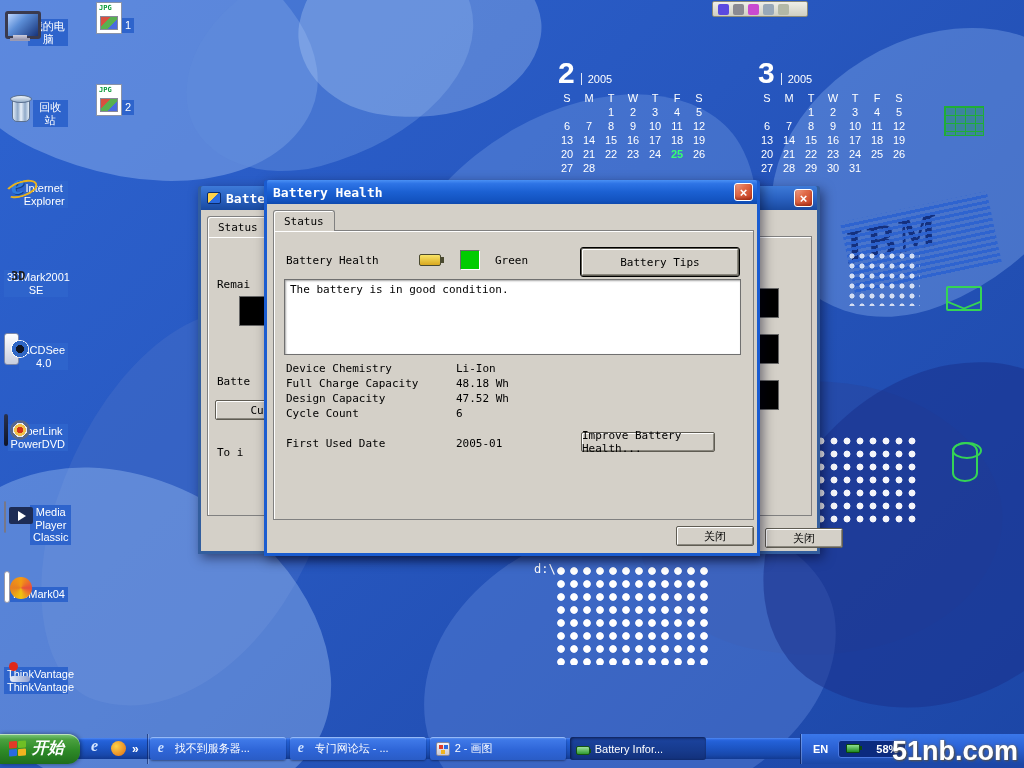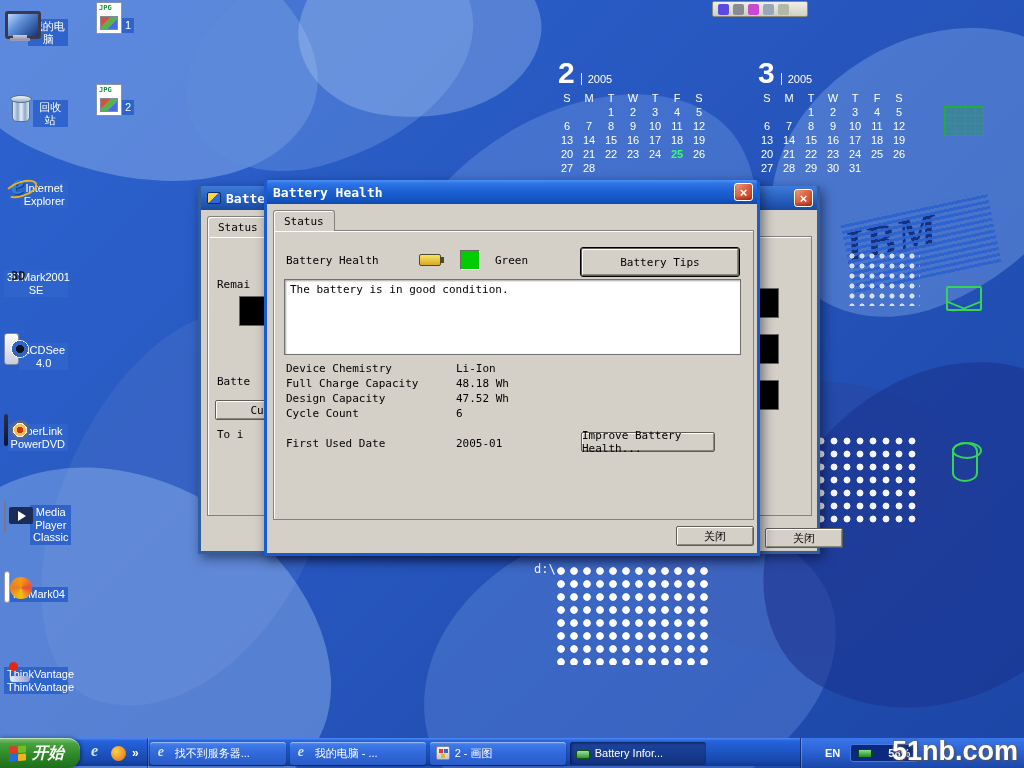--- a/index.html
+++ b/index.html
@@ -103,21 +103,21 @@
   .batt-icon{position:absolute;width:22px;height:12px;background:linear-gradient(#f8e468,#d9a81f);border:1px solid #4a4a30;border-radius:2px}
   .batt-icon::after{content:'';position:absolute;right:-4px;top:2px;width:3px;height:6px;background:#4a4a30}
   .status-box{position:absolute;width:20px;height:20px;border:1px solid;border-color:#6a6a6a #fff #fff #6a6a6a;background:#00cc00}
   .gauge{position:absolute;background:#000;border:1px solid #666}
   #dlg-fields{position:absolute;left:0;top:131px;width:100%}
   .f-row{position:relative;height:15px}
   .f-row span:first-child{position:absolute;left:12px}
   .f-row span:last-child{position:absolute;left:182px}
 
   
-  .taskbar{position:absolute;left:0;top:738px;width:1024px;height:28px;display:flex;z-index:50;
+  .taskbar{position:absolute;left:0;top:738px;width:1024px;height:21px;display:flex;align-items:center;z-index:50;
     background:linear-gradient(180deg,#4f8af5 0%,#2a66df 9%,#2360d6 18%,#1d55c4 48%,#1848ab 81%,#123a92 100%)}
   .start{height:30px;display:flex;align-items:center;gap:6px;padding:0 16px 0 9px;color:#fff;font:italic bold 16px "Liberation Sans",sans-serif;
     background:linear-gradient(180deg,#7fc97f 0%,#4aa13f 18%,#2e8a27 55%,#1f6e1c 100%);border-radius:0 12px 12px 0;
     box-shadow:1px 0 4px rgba(0,0,0,.45),inset 0 1px 0 rgba(255,255,255,.5)}
   .flag{width:17px;height:15px;display:grid;grid-template-columns:8px 8px;grid-template-rows:7px 7px;gap:1px;transform:skewY(-4deg)}
   .flag i{border-radius:1px}
   .f1{background:#e23a27}.f2{background:#6fbf24}.f3{background:#2a6ae0}.f4{background:#f0b41f}
   .ql{display:flex;align-items:center;gap:6px;padding:0 8px;height:30px;border-right:1px solid rgba(10,30,90,.6);box-shadow:1px 0 0 rgba(255,255,255,.2)}
   .ql-ie{width:17px;height:17px;position:relative}
   .ql-ie::before{content:'e';position:absolute;left:3px;top:-3px;font:italic bold 16px "Liberation Serif",serif;color:#d6e6ff}
@@ -128,21 +128,21 @@
     background:linear-gradient(180deg,#639af5 0%,#3f79e8 12%,#2f66d8 55%,#2a5cc6 100%);
     box-shadow:inset 0 1px 0 rgba(255,255,255,.35),0 1px 2px rgba(0,0,20,.4);overflow:hidden;white-space:nowrap}
   .task.active{background:linear-gradient(180deg,#1c44a0,#163a8c 60%,#12307a);box-shadow:inset 1px 1px 3px rgba(0,0,20,.6)}
   .tlabel{overflow:hidden;text-overflow:ellipsis}
   .ticon{flex:0 0 14px;height:14px;position:relative}
   .t-ie::before{content:'e';position:absolute;left:2px;top:-2px;font:italic bold 14px "Liberation Serif",serif;color:#cfe2ff}
   .t-paint{background:linear-gradient(#f4f4f8,#c8c8d4);border:1px solid #889;border-radius:2px}
   .t-paint::before{content:'';position:absolute;left:2px;top:2px;width:4px;height:4px;background:#e03a28;box-shadow:5px 0 0 #2a6ae0,2px 5px 0 #f0b41f}
   .t-battery{background:linear-gradient(#9fe09f,#2f9a2f);border:1px solid #14530f;border-radius:2px;width:13px;height:9px;margin-top:3px}
   .t-battery::after{content:'';position:absolute;right:-2px;top:2px;width:2px;height:4px;background:#14530f}
-  .tray{margin-left:auto;display:flex;align-items:center;gap:10px;height:30px;padding:0 24px;width:224px;
+  .tray{margin-left:auto;display:flex;align-items:center;gap:10px;height:30px;padding:0 12px;width:224px;
     background:linear-gradient(180deg,#3a77ea 0%,#2a60d2 50%,#1b47a6 100%);border-left:1px solid rgba(8,25,80,.7);box-shadow:inset 1px 0 0 rgba(255,255,255,.25)}
   .lang{color:#fff;font-size:11px;font-weight:bold}
   .battchip{display:flex;align-items:center;gap:16px;background:#0b2a7e;border:1px solid #4a78e0;border-radius:3px;padding:2px 7px;color:#fff;font-size:11px;font-weight:bold}
   .battglyph{position:relative;width:14px;height:9px;background:linear-gradient(#8fe08f,#1f8a1f);border:1px solid #0c4a0c;border-radius:1px}
   .battglyph::after{content:'';position:absolute;right:-3px;top:1px;width:2px;height:4px;background:#0c4a0c}
   .watermark{position:absolute;right:6px;top:736px;z-index:60;font:bold 27px "Liberation Sans",sans-serif;color:#fff;
     text-shadow:0 0 3px #666,1px 1px 2px #444;letter-spacing:0}
 </style>
 </head>
 <body>
@@ -342,21 +342,21 @@
       <span class="title-text">Batte</span>
       <span class="close-x">×</span>
     </div>
     <div class="client">
       <div class="tab" style="left:6px;top:6px">Status</div>
       <div class="page" style="left:6px;top:26px;width:605px;height:280px"></div>
       <span class="dlbl" style="left:16px;top:68px;z-index:3">Remai</span>
       <div class="gauge" style="left:38px;top:86px;width:60px;height:30px;z-index:3"></div>
       <span class="dlbl" style="left:16px;top:165px;z-index:3">Batte</span>
       <div class="btn" style="left:14px;top:190px;width:84px;height:20px;z-index:3">Cu</div>
-      <span class="dlbl" style="left:16px;top:218px;z-index:3">To i</span>
+      <span class="dlbl" style="left:16px;top:236px;z-index:3">To i</span>
       <div class="gauge" style="left:556px;top:78px;width:22px;height:30px;z-index:3"></div>
       <div class="gauge" style="left:556px;top:124px;width:22px;height:30px;z-index:3"></div>
       <div class="gauge" style="left:556px;top:170px;width:22px;height:30px;z-index:3"></div>
       <span class="dlbl" style="left:532px;top:222px;z-index:3">%.</span>
       <div class="btn" style="left:564px;top:318px;width:78px;height:20px;z-index:3">关闭</div>
     </div>
   </div>
 
   <div class="win" id="fg-win">
     <div class="titlebar">
@@ -413,21 +413,21 @@
       <span class="ql-media"></span>
       <span class="ql-more">»</span>
     </div>
     <div id="tasks">
         <div class="task">
           <span class="ticon t-ie"></span>
           <span class="tlabel">找不到服务器...</span>
         </div>
         <div class="task">
           <span class="ticon t-ie"></span>
-          <span class="tlabel">我的电脑 - ...</span>
+          <span class="tlabel">专门网论坛 - ...</span>
         </div>
         <div class="task">
           <span class="ticon t-paint"></span>
           <span class="tlabel">2 - 画图</span>
         </div>
         <div class="task active">
           <span class="ticon t-battery"></span>
           <span class="tlabel">Battery Infor...</span>
         </div>
       </div>

